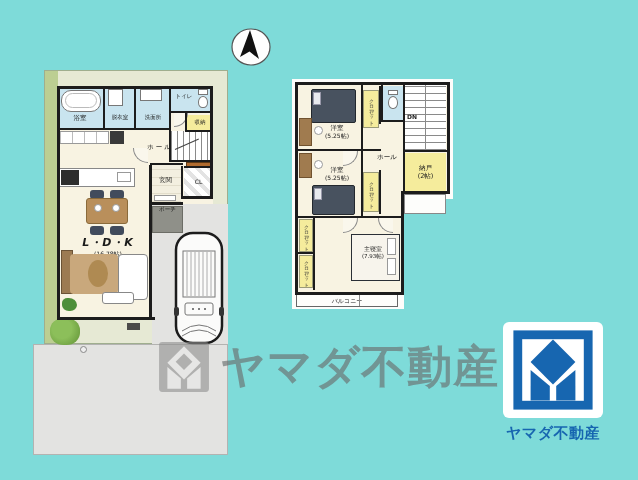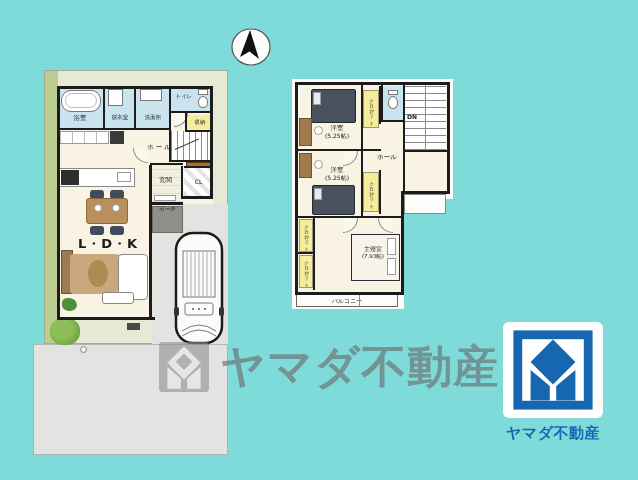--- a/index.html
+++ b/index.html
@@ -91,21 +91,21 @@
 
     <div class="furn" style="left:90px;top:190px;width:14px;height:9px;background:#414B5C;border-radius:3px;"></div>
     <div class="furn" style="left:110px;top:190px;width:14px;height:9px;background:#414B5C;border-radius:3px;"></div>
     <div class="furn" style="left:86px;top:198px;width:42px;height:26px;background:#B98F5B;border:1px solid #8A6A3A;border-radius:3px;"></div>
     <div class="furn" style="left:94px;top:204px;width:8px;height:8px;background:#fff;border-radius:50%;border:1px solid #999;"></div>
     <div class="furn" style="left:112px;top:204px;width:8px;height:8px;background:#fff;border-radius:50%;border:1px solid #999;"></div>
     <div class="furn" style="left:90px;top:226px;width:14px;height:9px;background:#414B5C;border-radius:3px;"></div>
     <div class="furn" style="left:110px;top:226px;width:14px;height:9px;background:#414B5C;border-radius:3px;"></div>
 
     <div class="lbl" style="left:76px;top:236px;width:64px;">
-      <div style="font-size:13px;font-weight:bold;letter-spacing:1px;">L・D・K</div>
+      <div style="font-size:11px;font-weight:bold;letter-spacing:1px;font-style:italic;">L・D・K</div>
       <div class="sz">(16.78帖)</div>
     </div>
 
     <div class="furn" style="left:61px;top:250px;width:12px;height:44px;background:#9C7B52;border:1px solid #6B5336;"></div>
     <div class="furn" style="left:70px;top:254px;width:48px;height:40px;background:#C9A87C;border-radius:4px;"></div>
     <div class="furn" style="left:88px;top:260px;width:20px;height:27px;background:#AF8A52;border-radius:50%;"></div>
     <div class="furn" style="left:118px;top:254px;width:30px;height:46px;background:#fff;border:1px solid #888;border-radius:4px;"></div>
     <div class="furn" style="left:102px;top:292px;width:32px;height:12px;background:#fff;border:1px solid #888;border-radius:3px;"></div>
     <div class="furn" style="left:62px;top:298px;width:15px;height:13px;background:#4E8F3A;border-radius:40% 60% 50% 50%;"></div>
     <div class="furn" style="left:127px;top:323px;width:13px;height:7px;background:#4a4a4a;"></div>
@@ -157,20 +157,24 @@
     <div class="furn" style="left:388px;top:90px;width:10px;height:5px;background:#fff;border:1px solid #777;"></div>
     <div class="furn" style="left:388px;top:96px;width:10px;height:13px;background:#fff;border:1px solid #777;border-radius:50% 50% 45% 45%;"></div>
 
     <div class="room treads-h" style="left:405px;top:85px;width:41px;height:65px;">
       <div class="abs" style="left:20px;top:0;width:1px;height:65px;background:#8a8a8a;"></div>
       <span class="lbl" style="left:2px;top:28px;font-size:6px;font-weight:bold;">DN</span>
     </div>
 
     <div class="lbl" style="left:372px;top:153px;width:30px;"><span>ホール</span></div>
 
+    <div class="room yellow" style="left:405px;top:153px;width:41px;height:38px;display:flex;flex-direction:column;align-items:center;justify-content:center;">
+      <span class="lbl" style="position:static;">納戸</span>
+      <span class="lbl sz" style="position:static;">(2帖)</span>
+    </div>
     <div class="abs whitebg" style="left:404px;top:194px;width:42px;height:20px;border:1px solid #888;"></div>
 
     <div class="furn" style="left:299px;top:153px;width:13px;height:25px;background:#A07B4F;border:1px solid #70522F;"></div>
     <div class="furn" style="left:314px;top:160px;width:9px;height:9px;background:#fff;border:1px solid #999;border-radius:50%;"></div>
     <div class="lbl" style="left:313px;top:166px;width:48px;">
       <div>洋室</div>
       <div class="sz">(5.25帖)</div>
     </div>
     <div class="furn" style="left:312px;top:185px;width:43px;height:30px;background:#48525F;border:1.5px solid #23282E;border-radius:2px;"></div>
     <div class="furn" style="left:314px;top:188px;width:8px;height:12px;background:#E8EAEE;border:1px solid #99A;"></div>

